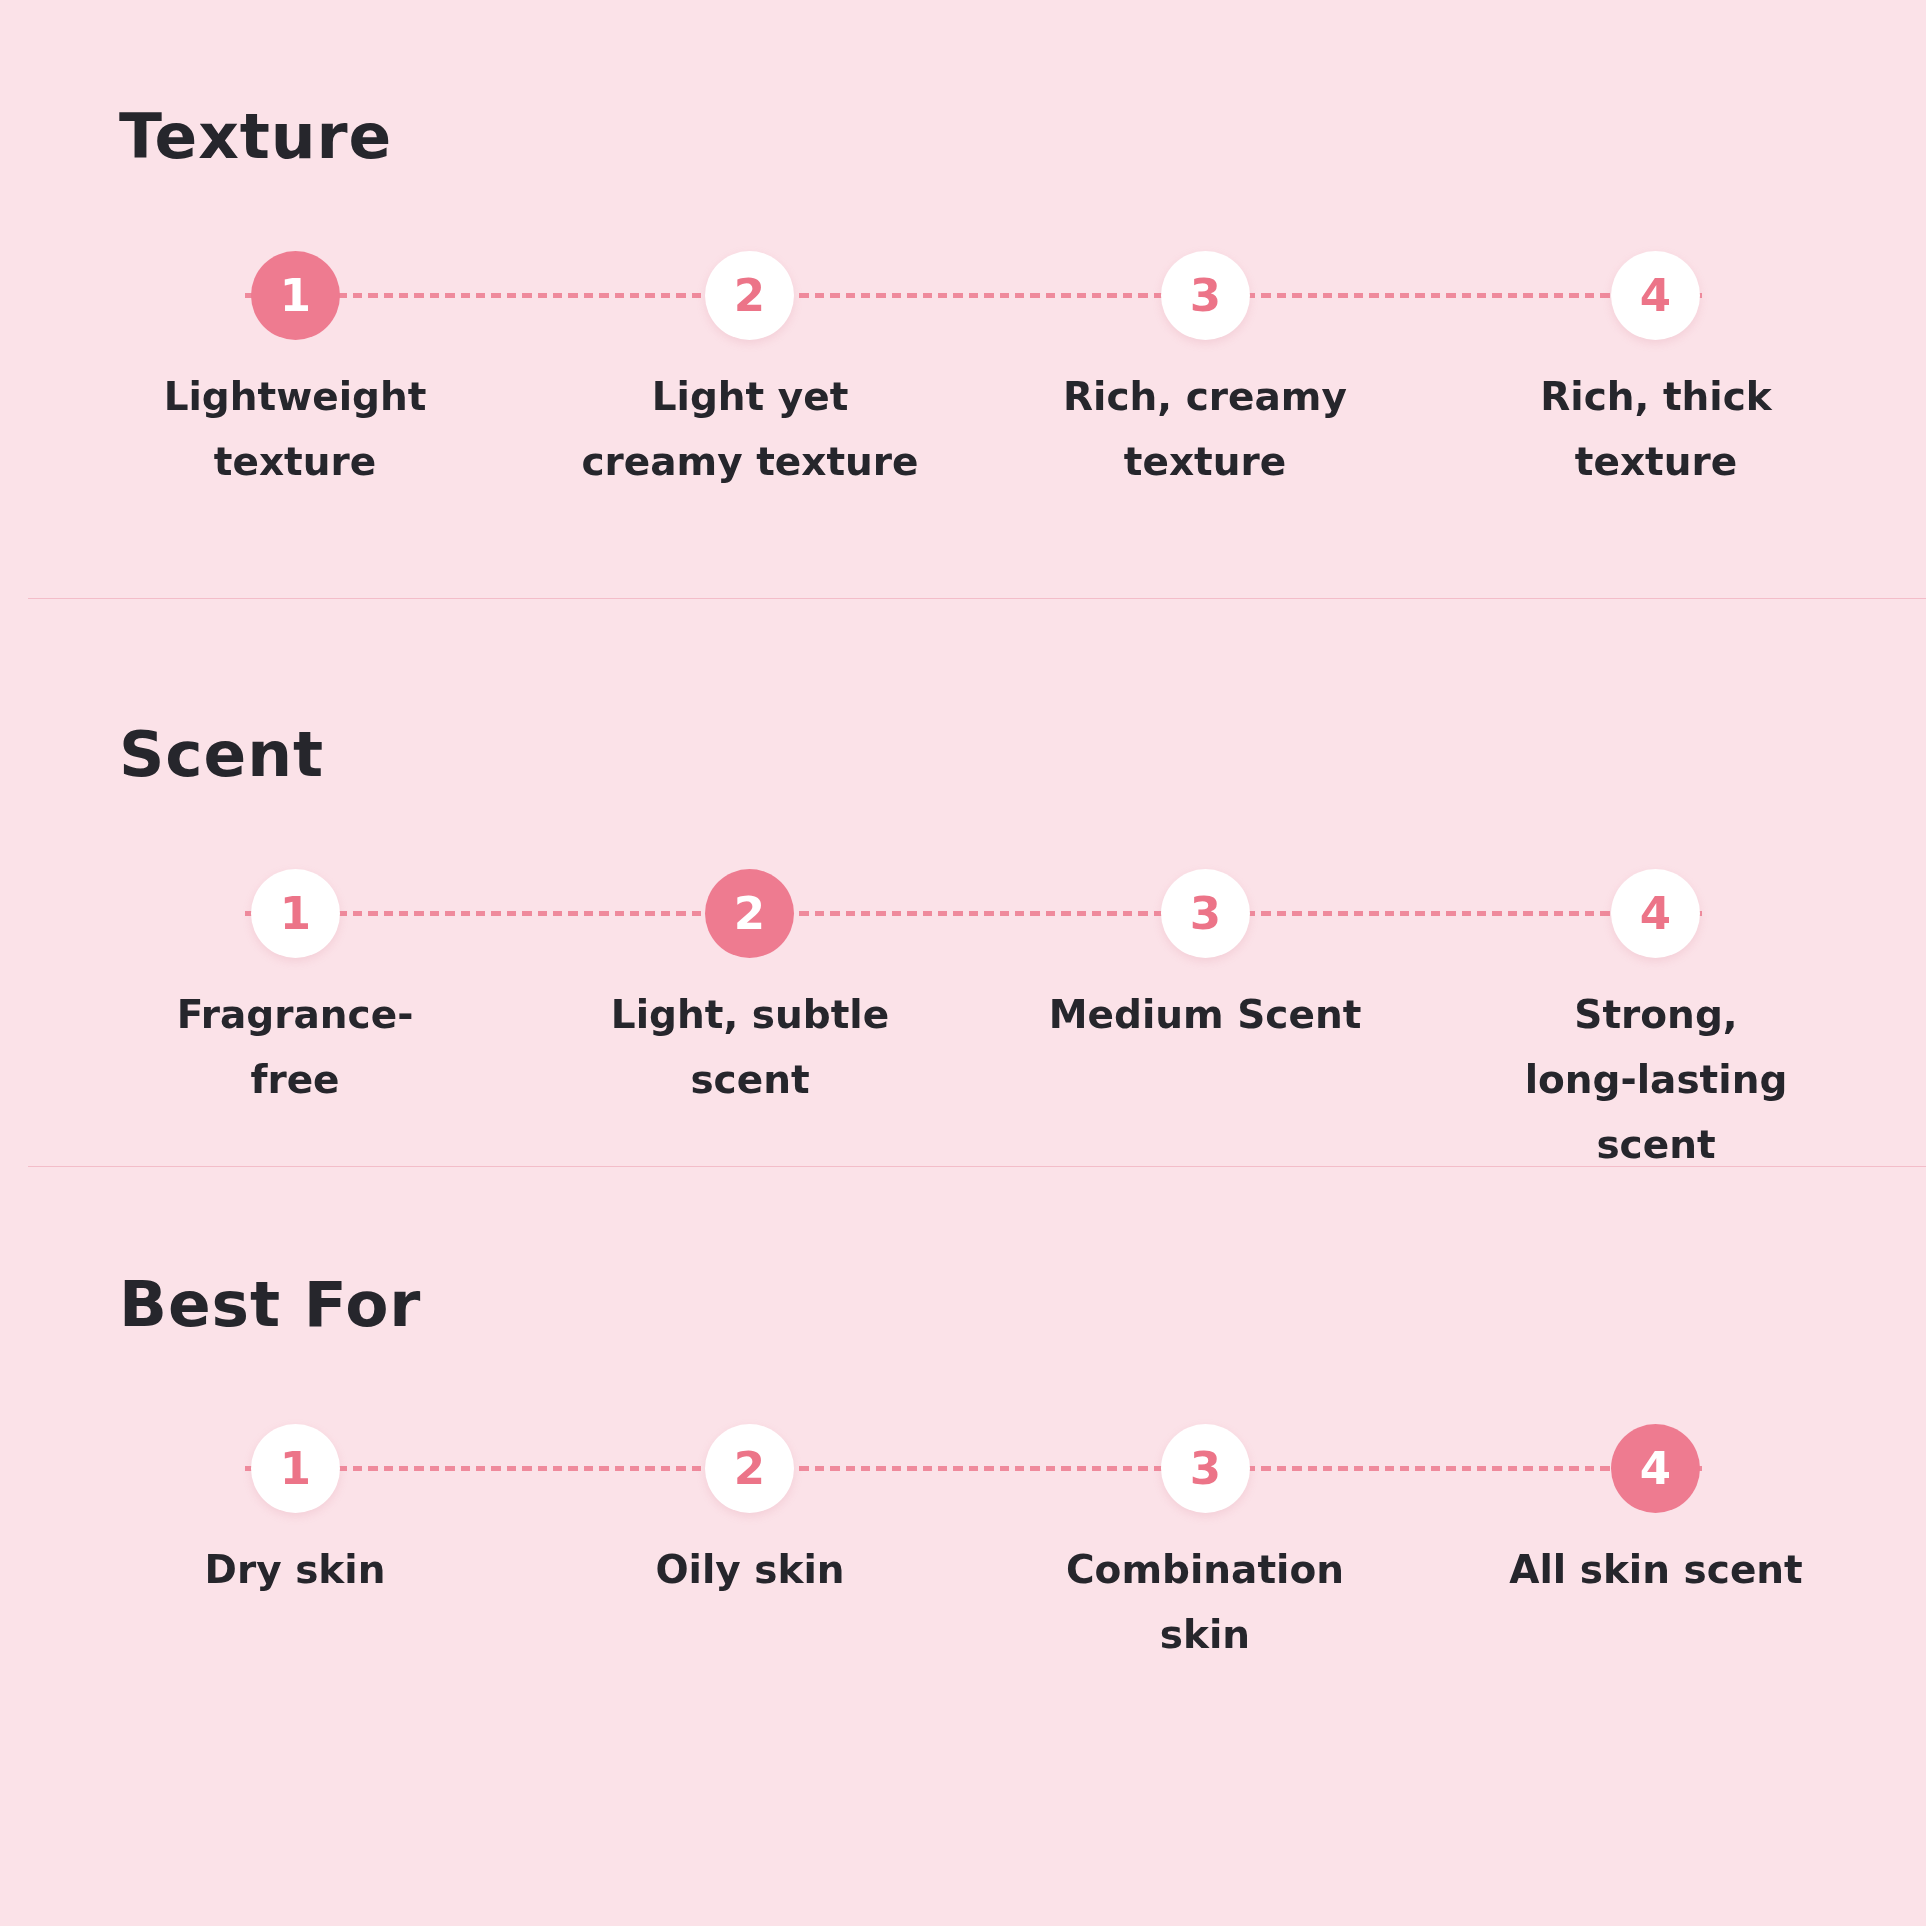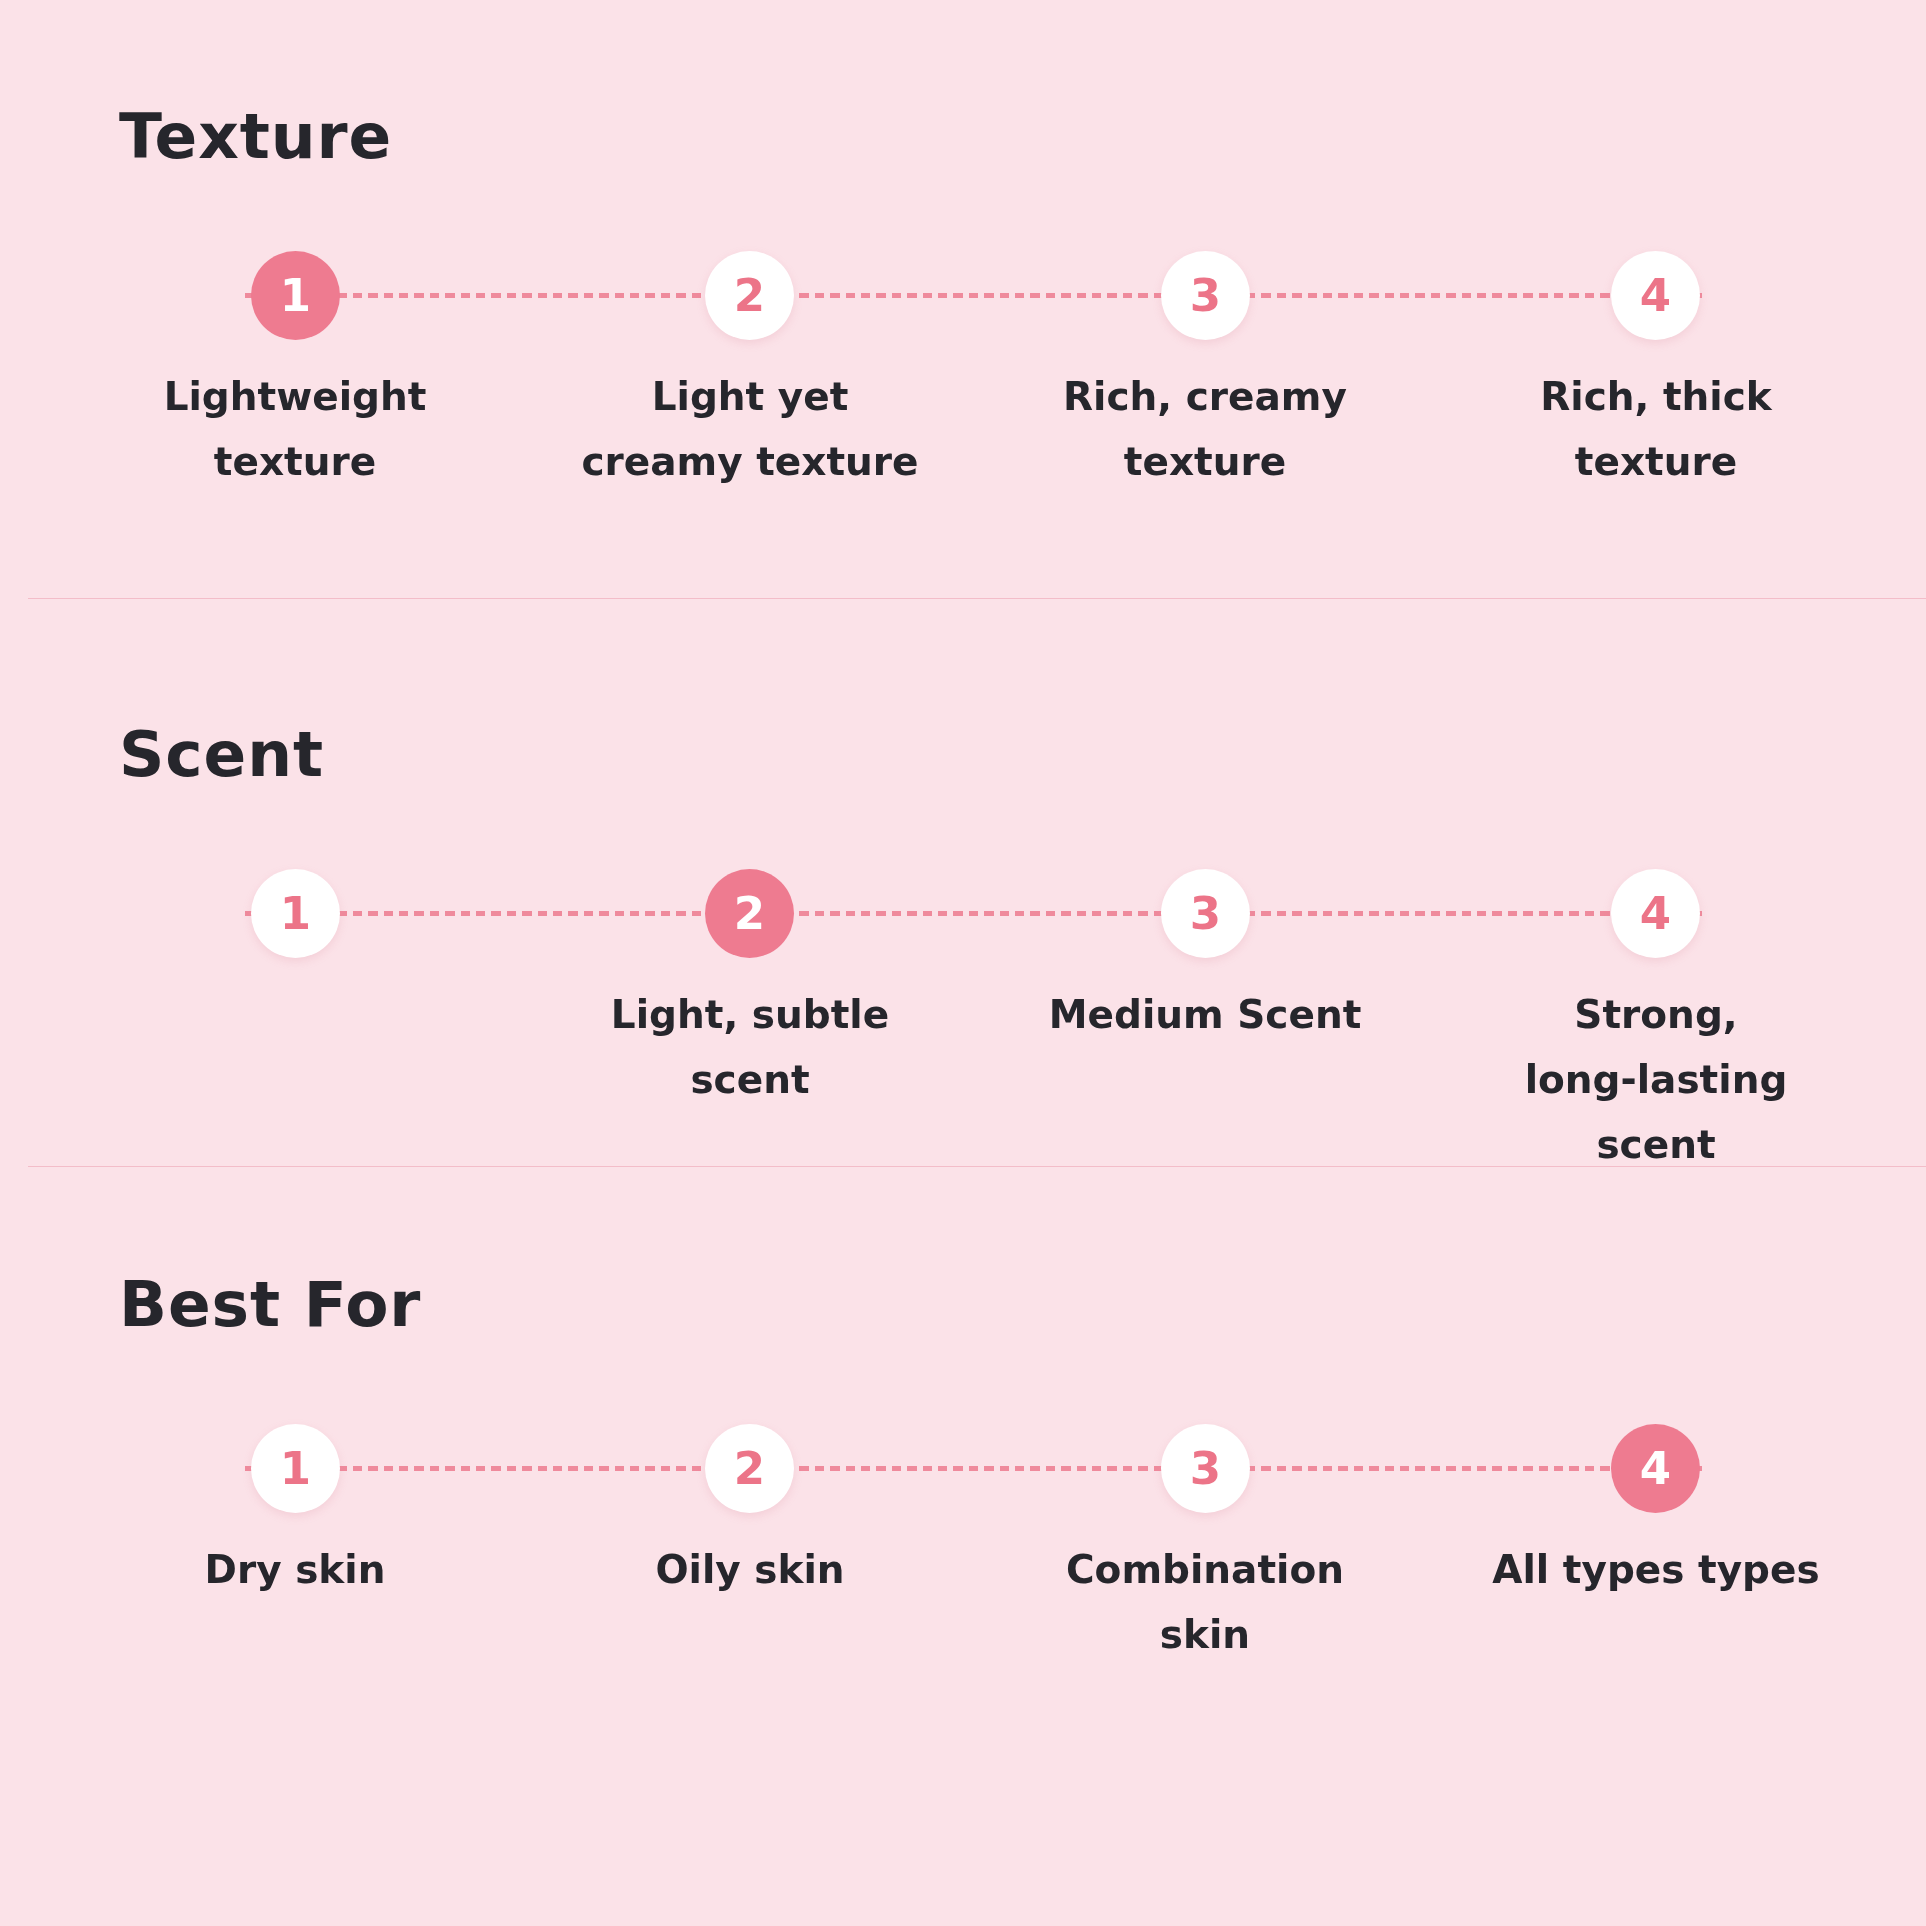--- a/index.html
+++ b/index.html
@@ -135,20 +135,22 @@
     <div class="stop col-2 selected">
       <span class="num">2</span>
     </div>
     <div class="stop col-3">
       <span class="num">3</span>
     </div>
     <div class="stop col-4">
       <span class="num">4</span>
     </div>
 
+    <div class="option-label col-1">Fragrance-
+free</div>
     <div class="option-label col-2">Light, subtle
 scent</div>
     <div class="option-label col-3">Medium Scent</div>
     <div class="option-label col-4">Strong,
 long-lasting
 scent</div>
   </section>
 
   <section class="section" id="section-bestfor">
     <h2 class="section-title">Best For</h2>
@@ -164,17 +166,17 @@
       <span class="num">3</span>
     </div>
     <div class="stop col-4 selected">
       <span class="num">4</span>
     </div>
 
     <div class="option-label col-1">Dry skin</div>
     <div class="option-label col-2">Oily skin</div>
     <div class="option-label col-3">Combination
 skin</div>
-    <div class="option-label col-4">All types types</div>
+    <div class="option-label col-4">All skin scent</div>
   </section>
 
 </div>
 
 
 </body></html>

